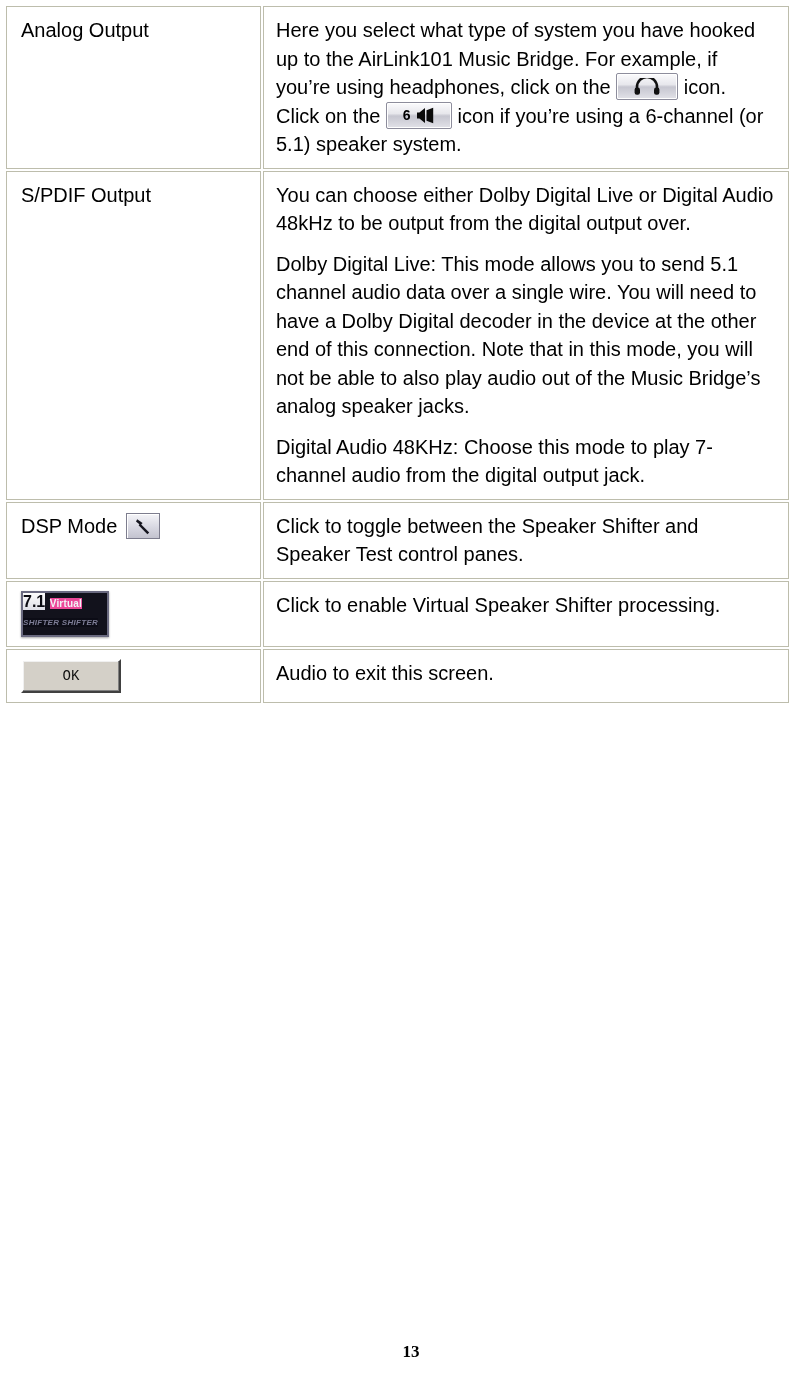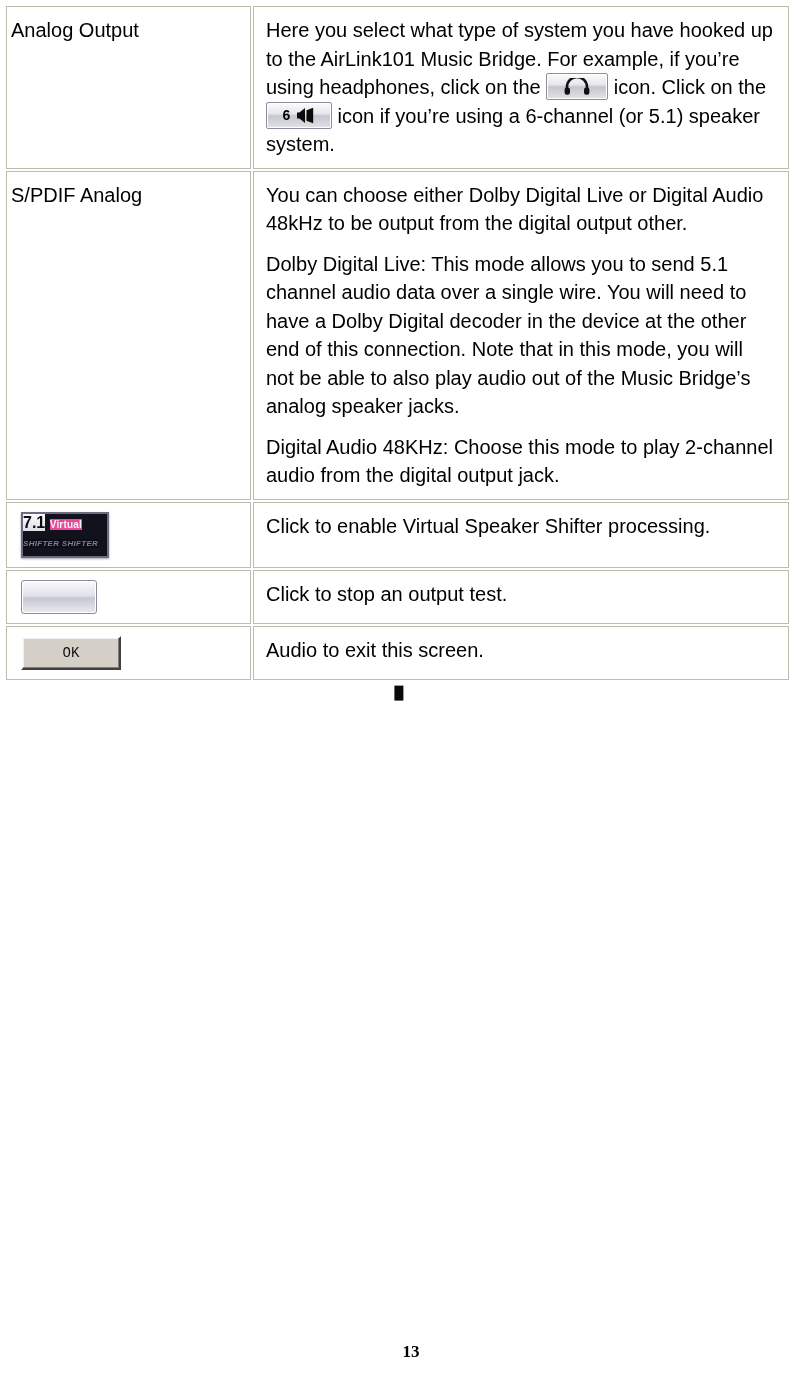--- a/index.html
+++ b/index.html
@@ -30,21 +30,21 @@
     width: 787px;
     table-layout: fixed;
   }
   table.spec-table td {
     border: 1px solid #bdbdac;
     vertical-align: top;
     background: #ffffff;
   }
   td.col-label {
     width: 229px;
-    padding: 9px 10px 9px 4px;
+    padding: 9px 10px 9px 14px;
   }
   td.col-desc {
     padding: 9px 14px 9px 12px;
   }
 
   .label-text {
     font-size: 20px;
     line-height: 28px;
     white-space: pre-line;
   }
@@ -226,60 +226,59 @@
                   <svg width="19" height="17" viewBox="0 0 19 17" aria-hidden="true">
                     <path d="M9 1 L3.4 5.6 H1 V11.4 H3.4 L9 16 Z" fill="#0a0a0a"></path>
                     <path d="M10.5 3.2 L17.2 0.8 V16.2 L10.5 13.8 Z" fill="#0a0a0a"></path>
                   </svg>
                 </span></span><span> icon if you’re using a 6-channel (or 5.1) speaker system.</span></p>
         </td>
       </tr>
 
       <tr>
         <td class="col-label">
-          <span class="label-text">S/PDIF Analog</span>
-        </td>
-        <td class="col-desc">
-          <p class="desc-p">You can choose either Dolby Digital Live or Digital Audio 48kHz to be output from the digital output other.</p>
+          <span class="label-text">S/PDIF Output</span>
+        </td>
+        <td class="col-desc">
+          <p class="desc-p">You can choose either Dolby Digital Live or Digital Audio 48kHz to be output from the digital output over.</p>
           <p class="desc-p">Dolby Digital Live: This mode allows you to send 5.1 channel audio data over a single wire. You will need to have a Dolby Digital decoder in the device at the other end of this connection. Note that in this mode, you will not be able to also play audio out of the Music Bridge’s analog speaker jacks.</p>
-          <p class="desc-p">Digital Audio 48KHz: Choose this mode to play 2-channel audio from the digital output jack.</p>
-        </td>
-      </tr>
-
-
+          <p class="desc-p">Digital Audio 48KHz: Choose this mode to play 7-channel audio from the digital output jack.</p>
+        </td>
+      </tr>
+
+
+      <tr>
+        <td class="col-label">
+          <span class="label-text">DSP Mode</span>&nbsp;&nbsp;<span class="chip chip-dsp"><span class="center-flex">
+                <svg width="20" height="18" viewBox="0 0 20 18" aria-hidden="true">
+                  <path d="M4.2 2.2 L9.6 6.0 L7.6 8.2 L3.0 4.4 Z" fill="#15151f"></path>
+                  <path d="M7.2 6.6 L16.2 15.6 L14.4 17.2 L5.6 8.2 Z" fill="#15151f"></path>
+                </svg>
+              </span></span>
+        </td>
+        <td class="col-desc">
+          <p class="desc-p">Click to toggle between the Speaker Shifter and Speaker Test control panes.</p>
+        </td>
+      </tr>
 
       <tr>
         <td class="icon-cell-pad" style="width:229px">
           <span class="chip-vss">
             <span class="vss-top">7.1</span>
             <span class="vss-mid">Virtual</span>
             <span class="vss-bot">SHIFTER SHIFTER</span>
           </span>
         </td>
         <td class="col-desc">
           <p class="desc-p">Click to enable Virtual Speaker Shifter processing.</p>
         </td>
       </tr>
 
 
 
-      <tr>
-        <td class="icon-cell-pad" style="width:229px">
-          <span class="chip-stop">
-              <span class="center-flex">
-                <svg width="14" height="18" viewBox="0 0 14 18" aria-hidden="true">
-                  <rect x="2.4" y="1.6" width="9" height="15" fill="#0a0a0a"></rect>
-                </svg>
-              </span>
-            </span>
-        </td>
-        <td class="col-desc">
-          <p class="desc-p">Click to stop an output test.</p>
-        </td>
-      </tr>
 
       <tr>
         <td class="icon-cell-pad" style="width:229px">
           <span class="chip-ok">
               <span class="ok-text">OK</span>
             </span>
         </td>
         <td class="col-desc">
           <p class="desc-p">Audio to exit this screen.</p>
         </td>

